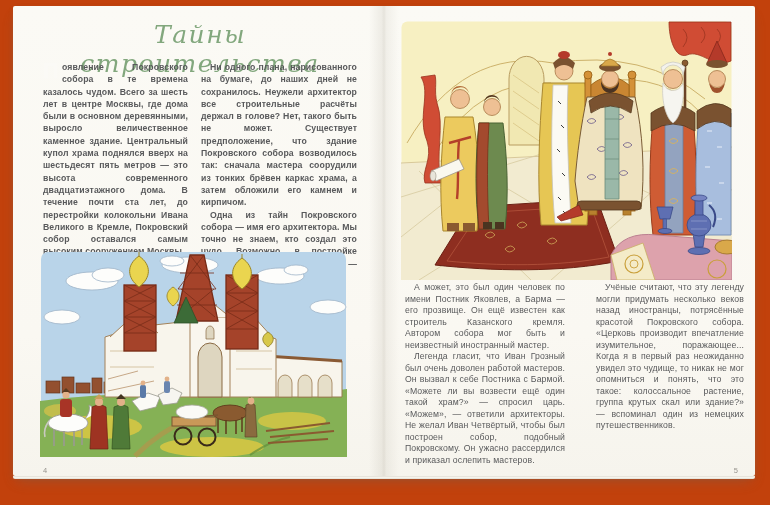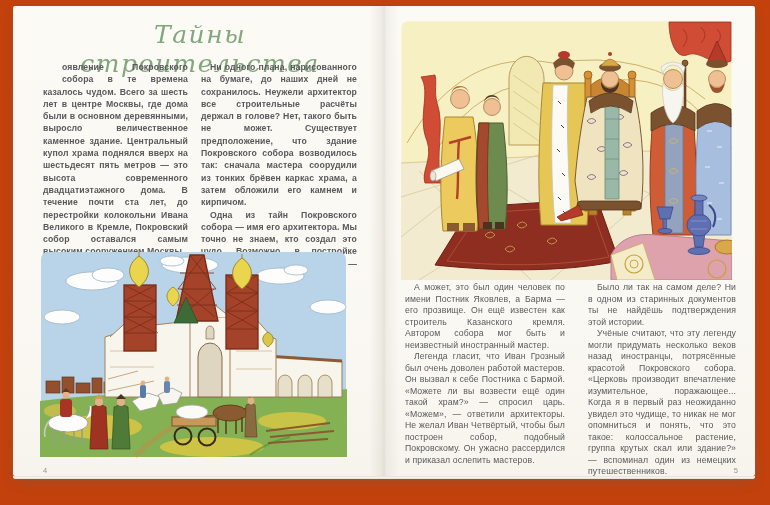--- a/index.html
+++ b/index.html
@@ -19,21 +19,21 @@
   .page-right{left:377px;width:365px;}
 
   .lp-title{position:absolute;top:14px;left:28px;width:318px;margin:0;text-align:center;
             font-family:"DejaVu Serif",serif;font-style:italic;font-weight:400;
             font-size:25px;letter-spacing:1.5px;color:#82a77d;}
 
   .cols{position:absolute;display:flex;}
   .lp-cols{top:55px;left:30px;gap:13px;font-weight:bold;}
   .lp-cols .c1{width:145px;}
   .lp-cols .c2{width:156px;}
-  .rp-cols{top:276px;left:15px;gap:23px;}
+  .rp-cols{top:276px;left:15px;gap:31px;}
   .rp-cols .c1{width:160px;}
   .rp-cols .c2{width:148px;}
   .cols p{margin:0;font-size:8.7px;line-height:12.3px;color:#58595b;
           text-align:justify;text-indent:9px;letter-spacing:.1px;}
   .rp-cols p{line-height:11.5px;}
   p.dc{text-indent:0;}
   p.dc::first-letter{float:left;font-size:22px;line-height:17px;padding:1px 3px 0 0;
           color:#fbfaf6;-webkit-text-stroke:1.1px #8f8d86;font-family:"Liberation Sans",sans-serif;}
 
   .illus{position:absolute;overflow:hidden;}
@@ -359,21 +359,20 @@
           </g>
         </svg>
       </div>
 
       <div class="cols rp-cols">
         <div class="c1">
           <p>А может, это был один человек по имени Постник Яковлев, а Барма — его прозвище. Он ещё известен как строитель Казанского кремля. Автором собора мог быть и неизвестный иностранный мастер.</p>
           <p>Легенда гласит, что Иван Грозный был очень доволен работой мастеров. Он вызвал к себе Постника с Бармой. «Можете ли вы возвести ещё один такой храм?» — спросил царь. «Можем», — ответили архитекторы. Не желал Иван Четвёртый, чтобы был построен собор, подобный Покровскому. Он ужасно рассердился и приказал ослепить мастеров.</p>
         </div>
         <div class="c2">
-          <p>Было ли так на самом деле? Ни в одном из старинных документов ты не найдёшь подтверждения этой истории.</p>
           <p>Учёные считают, что эту легенду могли придумать несколько веков назад иностранцы, потрясённые красотой Покровского собора. «Церковь производит впечатление изумительное, поражающее... Когда я в первый раз неожиданно увидел это чудище, то никак не мог опомниться и понять, что это такое: колоссальное растение, группа крутых скал или здание?» — вспоминал один из немецких путешественников.</p>
         </div>
       </div>
 
       <div class="pagenum pn-right">5</div>
     </div>
 
     <div class="gutter"></div>
   </div>
 </div>

